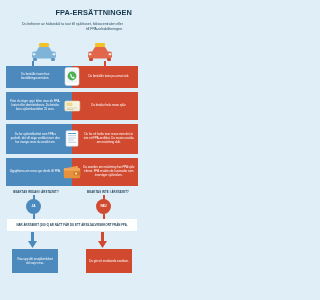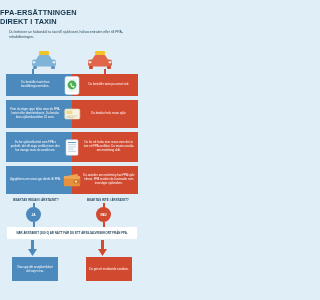--- a/index.html
+++ b/index.html
@@ -5,21 +5,21 @@
   html,body{margin:0;padding:0;}
   body{
     width:144px;height:300px;overflow:hidden;
     background:#dfeef7;
     font-family:"Liberation Sans",sans-serif;
     -webkit-font-smoothing:antialiased;
   }
   #page{position:relative;width:144px;height:300px;background:#dfeef7;}
 
   
-  .header{padding:9px 0 0;text-align:left;}
+  .header{padding:9px 12px 0;text-align:right;}
   .title{
     font-size:7.4px;line-height:8.6px;font-weight:bold;color:#15374d;
     letter-spacing:.1px;
   }
   .subtitle{
     margin-top:4px;font-size:3.5px;line-height:5px;color:#2b4a5e;
     padding:0 9px;
   }
 
   
@@ -107,21 +107,20 @@
   .bbox.red{background:#d1492f;}
 </style>
 </head>
 <body>
 
 <div id="page">
 
   <div class="header">
     <div class="title">
       <div>FPA-ERSÄTTNINGEN</div>
-      <div>DIREKT I TAXIN</div>
     </div>
     <div class="subtitle">Du behöver av hälsoskäl ta taxi till sjukhuset, hälsocentralen eller till FPA-rehabiliteringen.</div>
   </div>
 
   <div class="cars">
     <div class="car">
       <svg viewBox="0 0 30 24">
         <rect x="10" y="1" width="10" height="4" rx="1" fill="#f2c329"></rect>
         <path d="M7 10 L9.5 5.5 Q10 5 10.8 5 L19.2 5 Q20 5 20.5 5.5 L23 10 Z" fill="#7fb3d8"></path>
         <rect x="3" y="9.5" width="24" height="7" rx="2.2" fill="#7fb3d8"></rect>

